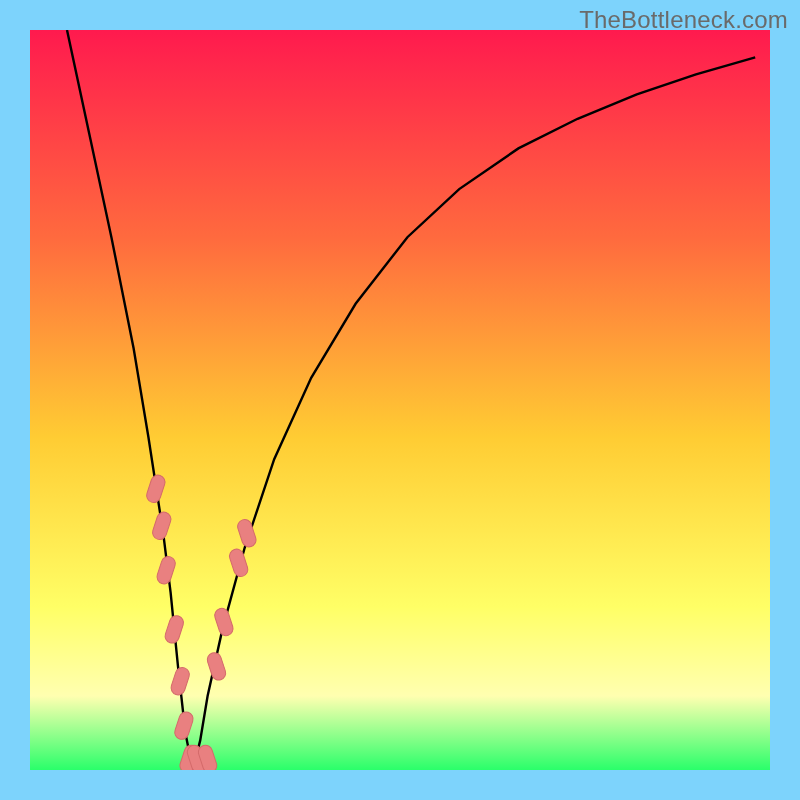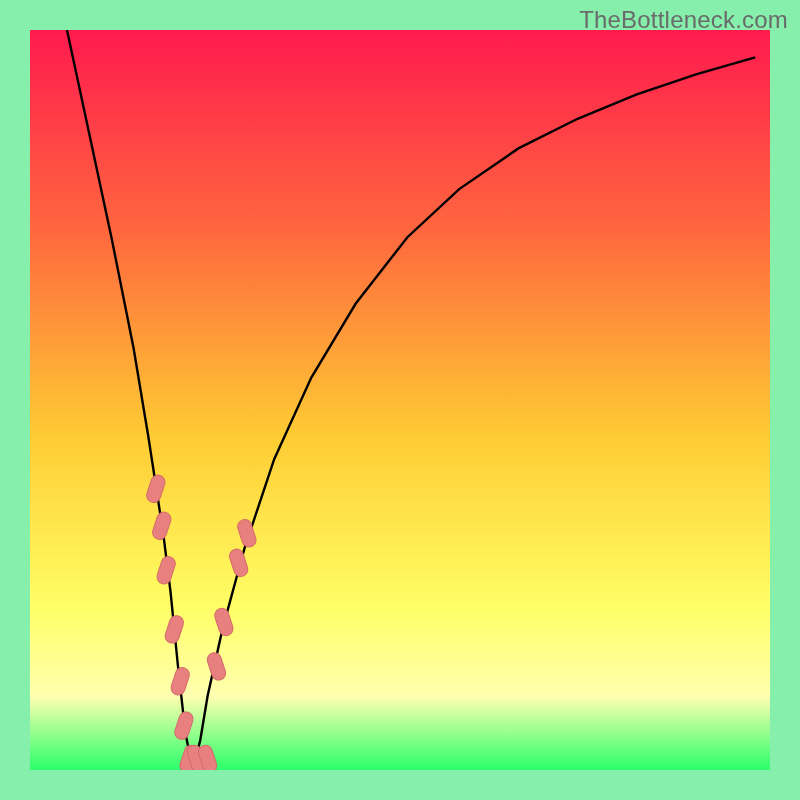--- a/index.html
+++ b/index.html
@@ -10,21 +10,21 @@
     overflow: hidden;
     background: #000;
     font-family: Arial, Helvetica, sans-serif;
   }
   .frame {
     position: absolute;
     left: 0;
     top: 0;
     width: 800px;
     height: 800px;
-    background: #86efac;
+    background: #7dd3fc;
   }
   .plot-area {
     position: absolute;
     left: 30px;
     top: 30px;
     width: 740px;
     height: 740px;
   }
   .watermark {
     position: absolute;

